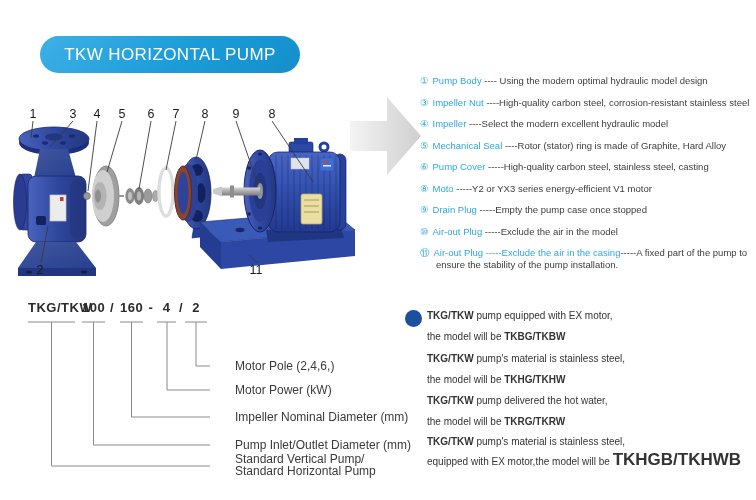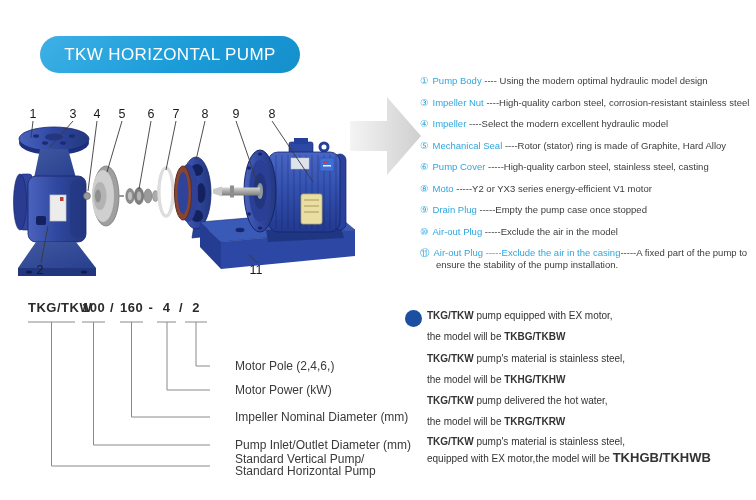--- a/index.html
+++ b/index.html
@@ -36,21 +36,21 @@
   .model svg{position:absolute;left:0;top:18px;}
   .model .mlabel{position:absolute;font-size:12px;color:#3a3a3a;line-height:12px;white-space:nowrap;padding-left:20px;}
 
   
   .notes{position:absolute;left:400px;top:306px;width:352px;height:180px;}
   .note-bullet{position:absolute;left:5px;top:4px;width:17px;height:17px;border-radius:50%;
                background:#1d4fa1;}
   .note-line{position:absolute;left:27px;font-size:10px;color:#333;white-space:nowrap;}
   .note-lead{font-weight:600;}
   .note-code{font-weight:700;}
-  .note-line.big .note-code{font-size:13px;}
+  .note-line.big .note-code{font-size:17px;}
 </style>
 </head>
 <body>
 
 <div class="canvas">
 
   <div class="title-pill">
     <span>TKW HORIZONTAL PUMP</span>
   </div>
 

